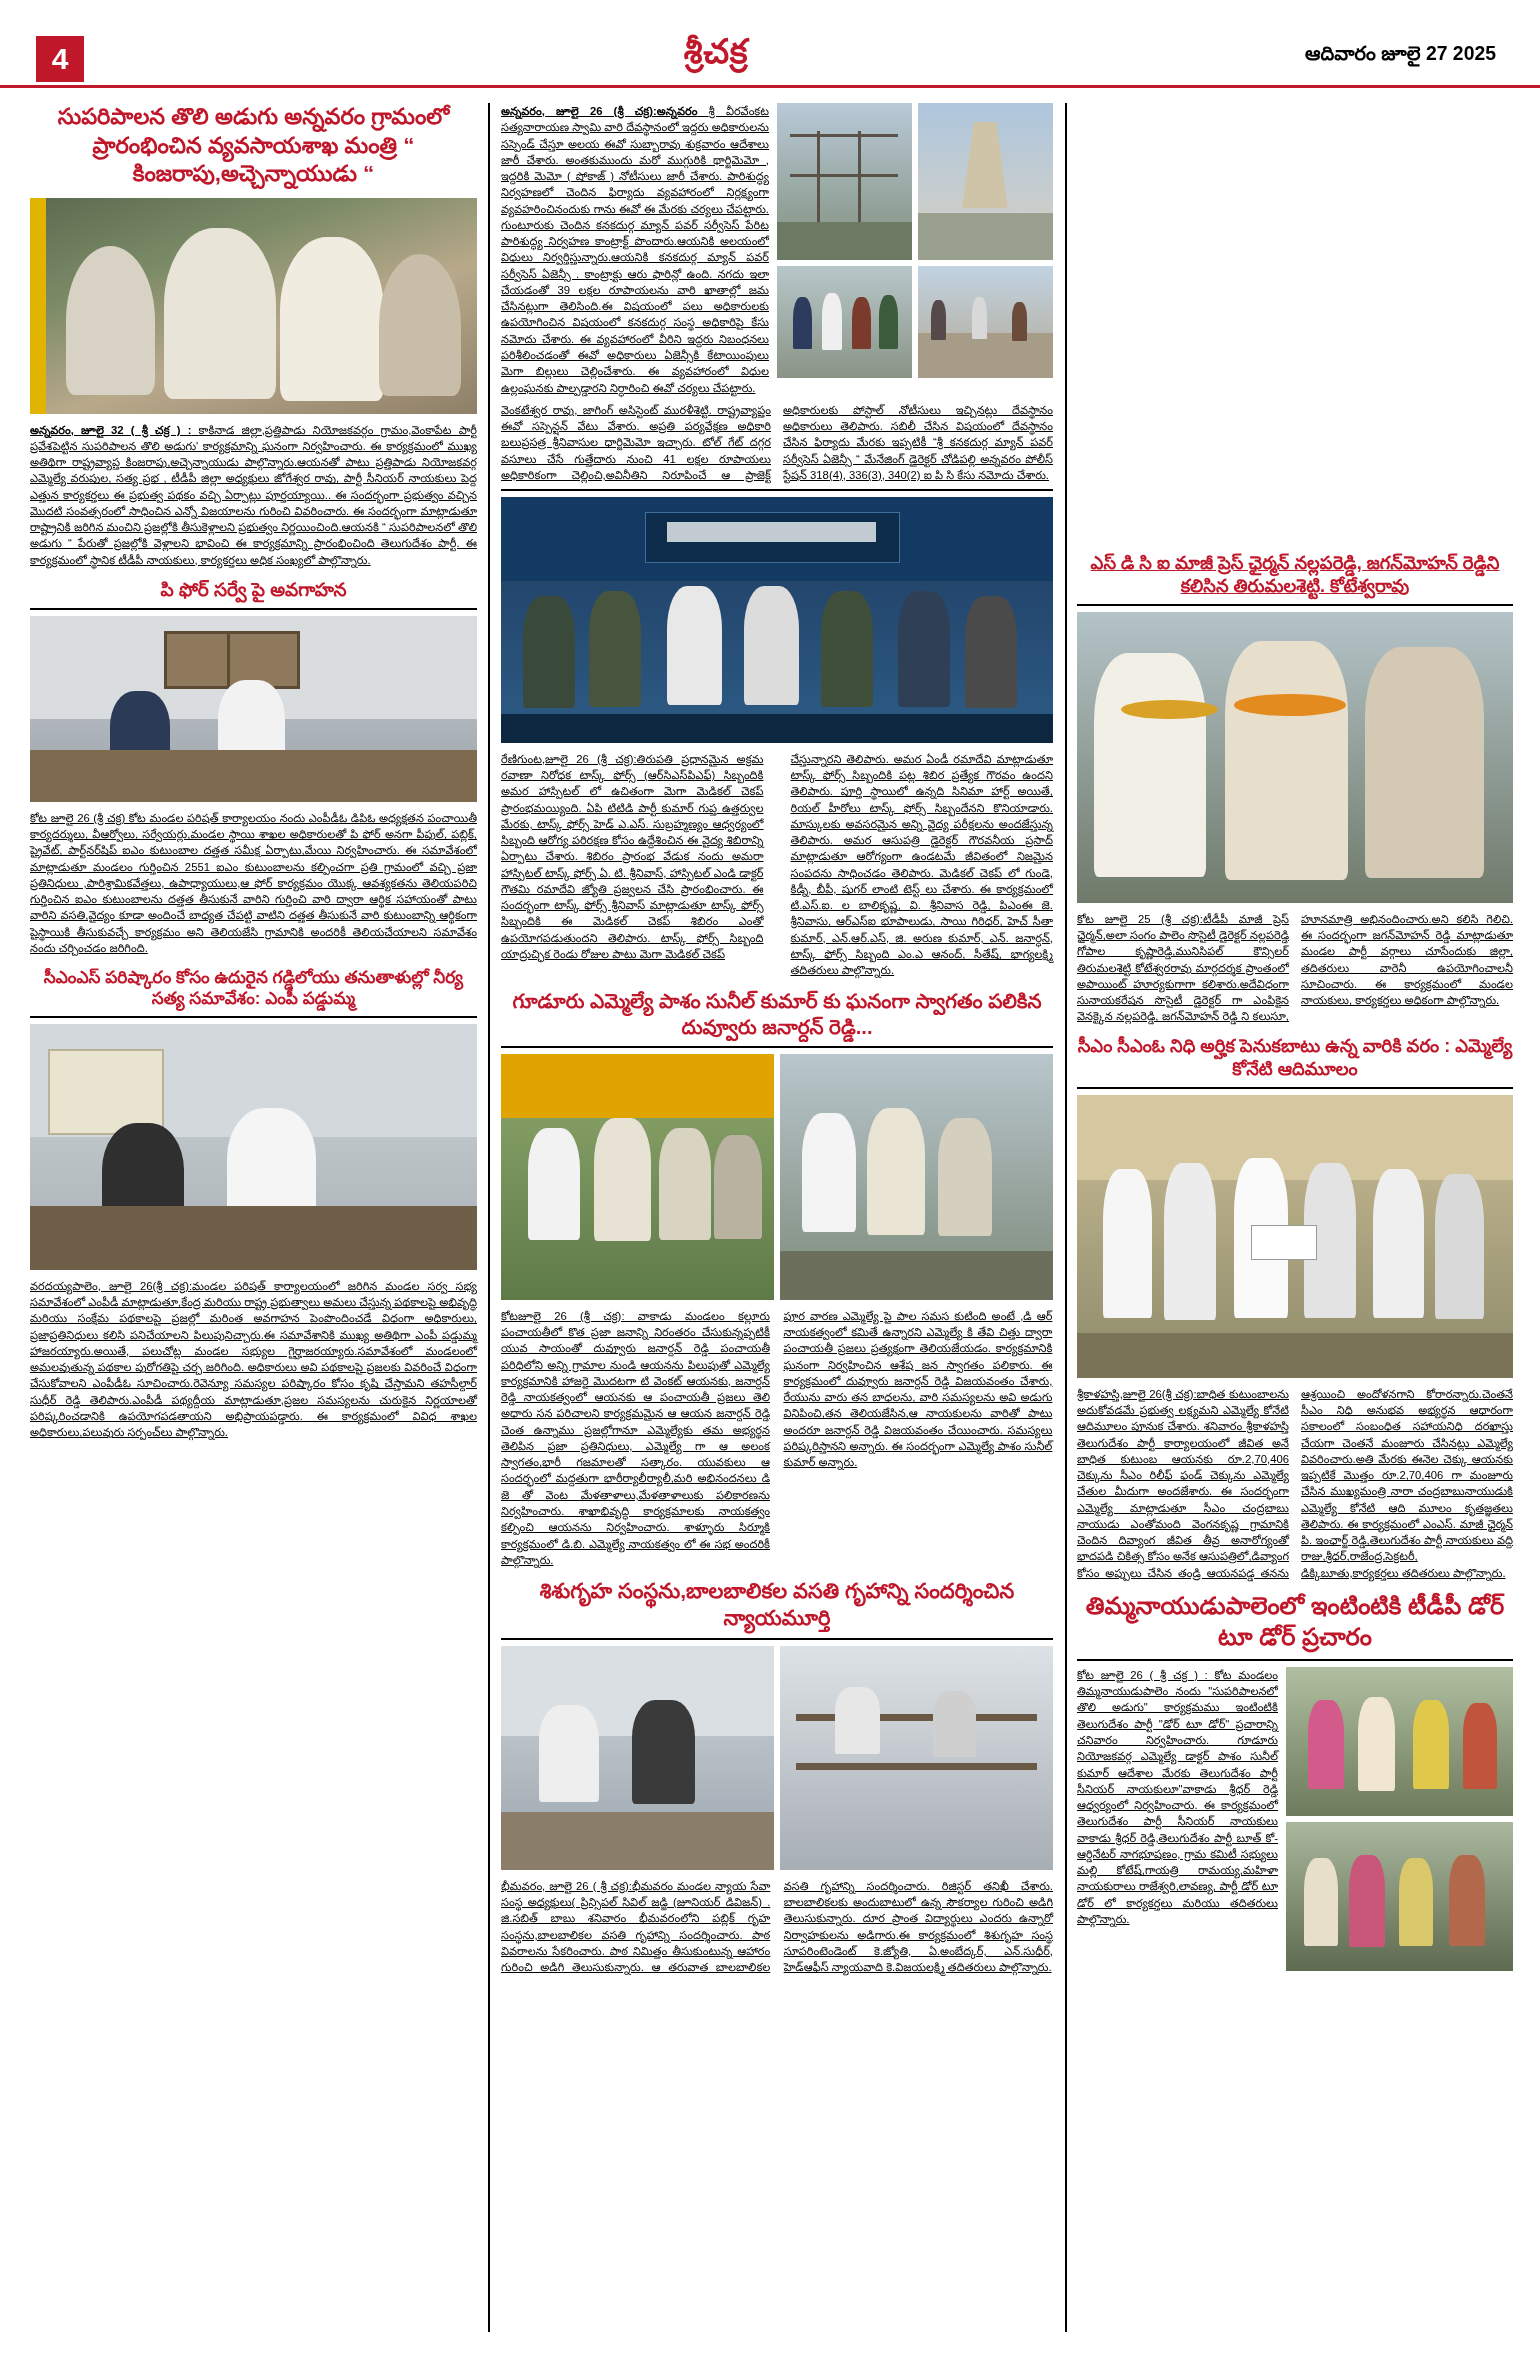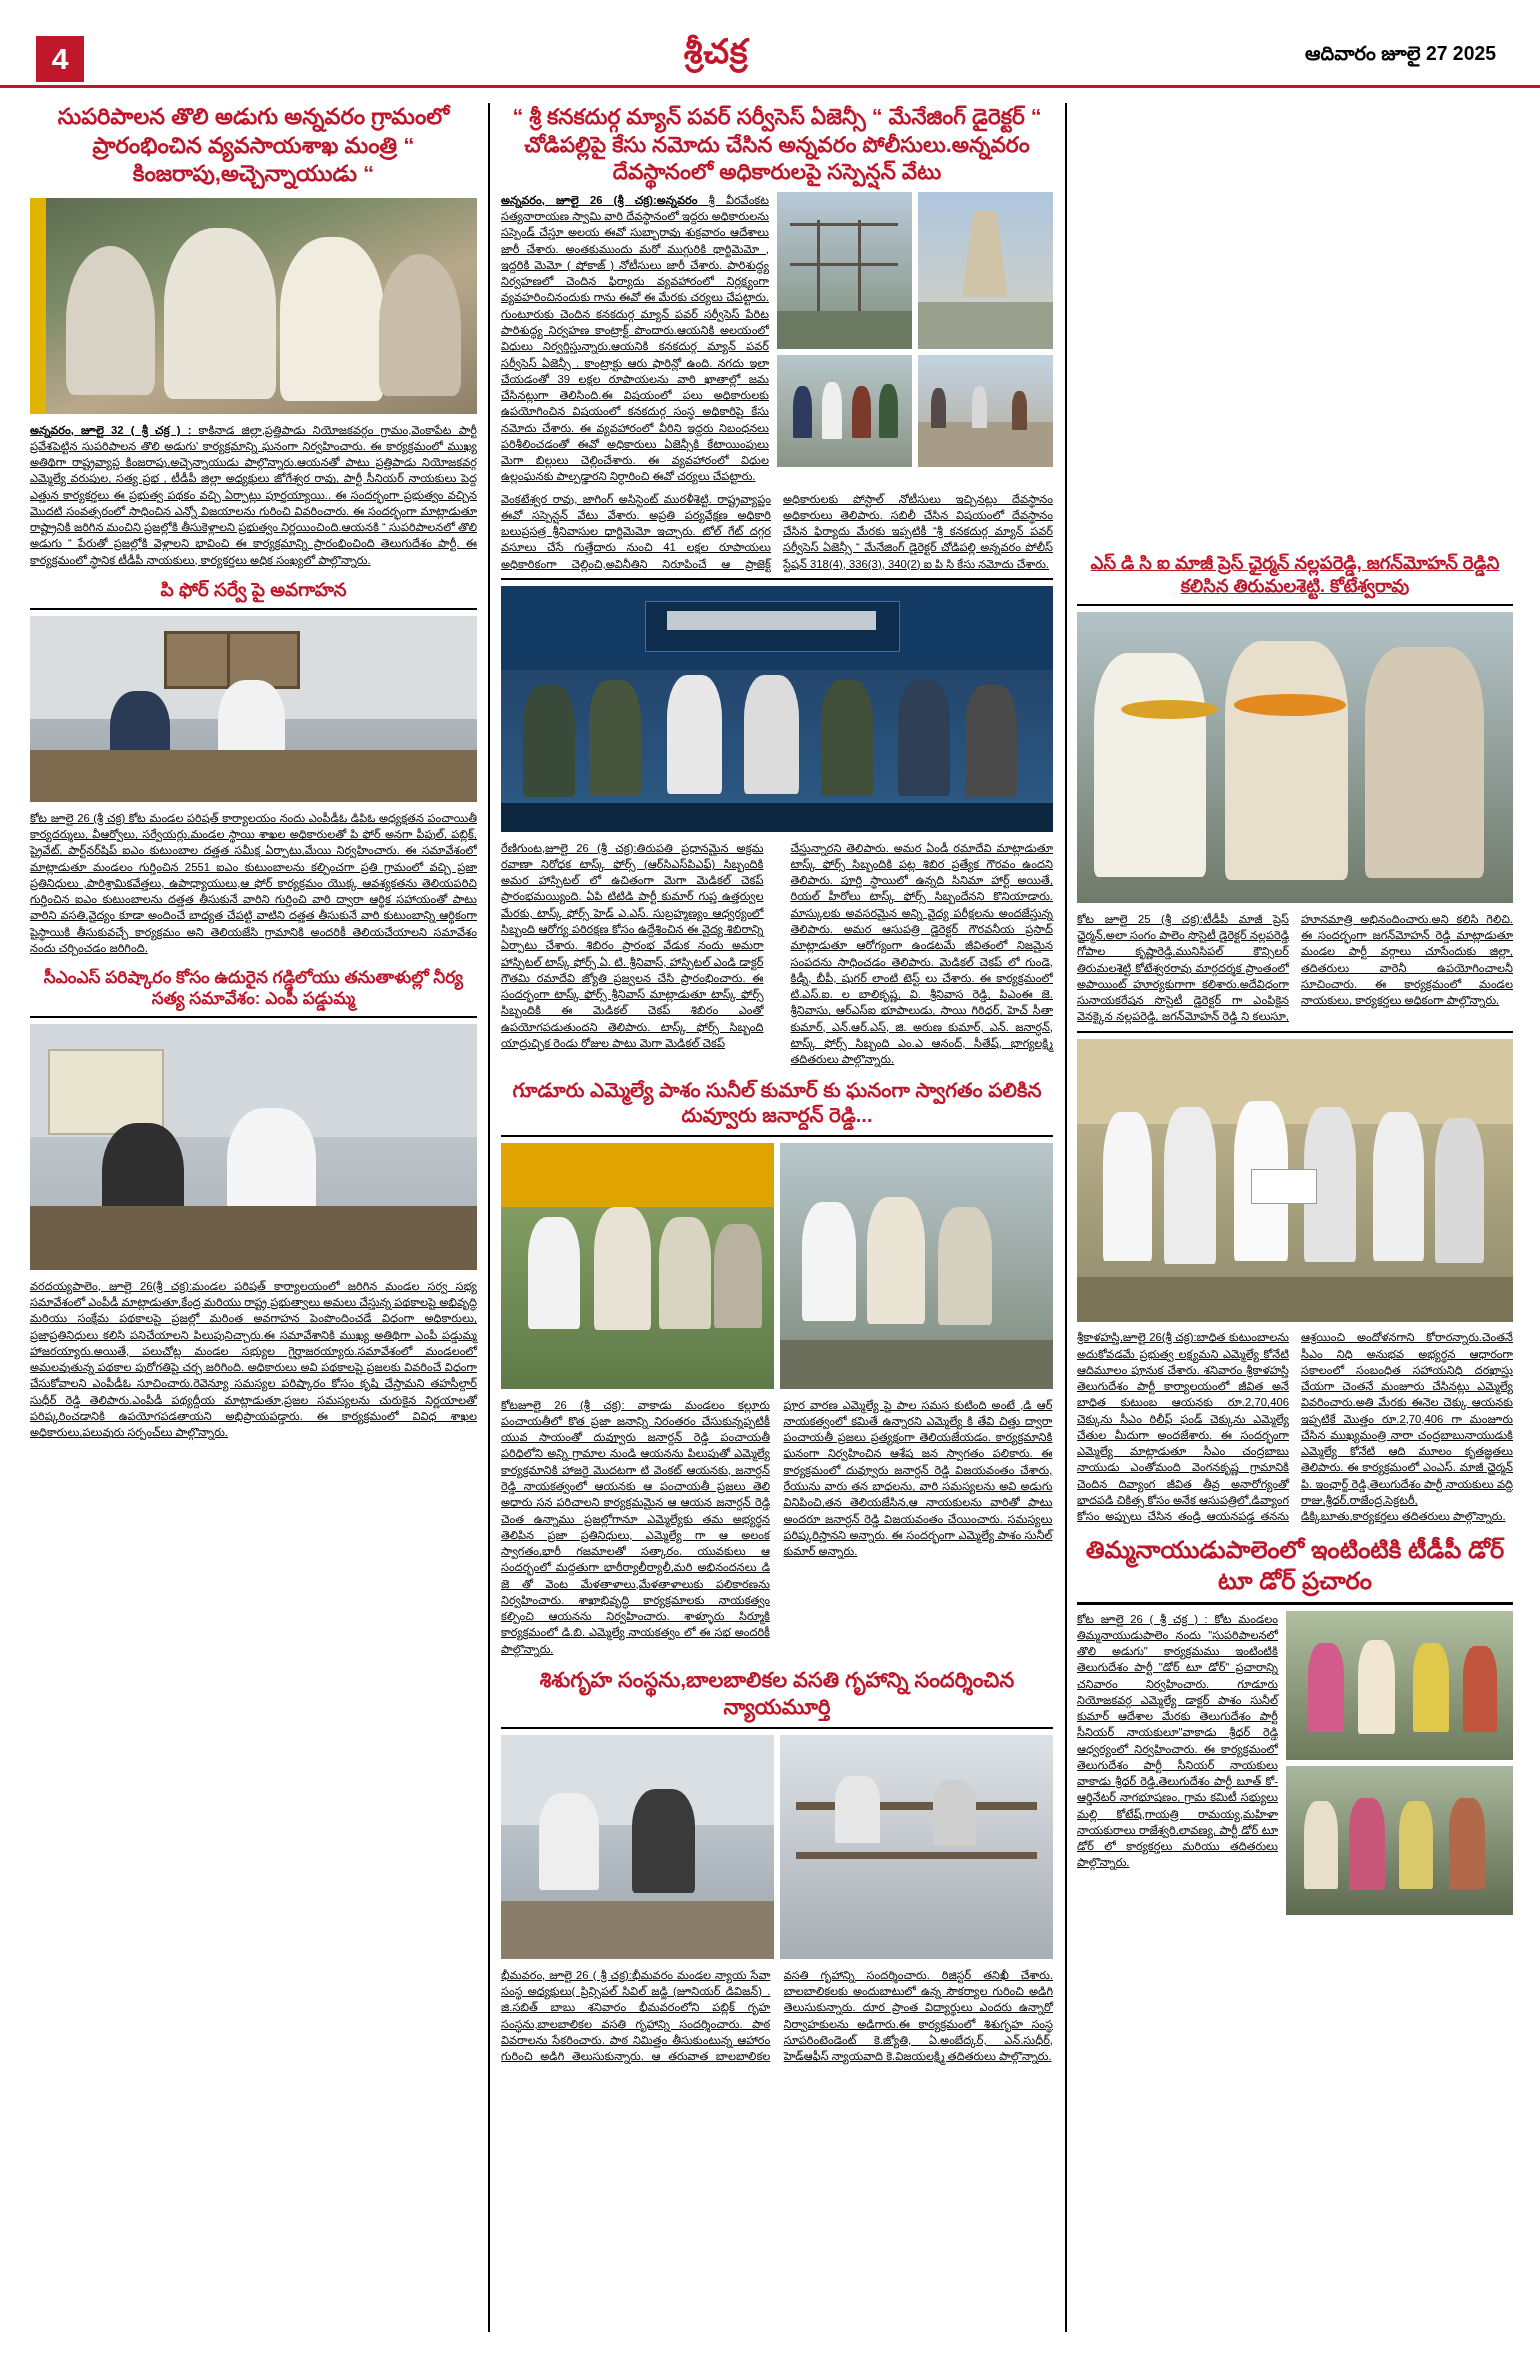--- a/index.html
+++ b/index.html
@@ -99,21 +99,20 @@
       <div style="position:absolute; left:0; bottom:0; width:100%; height:26%; background:#6f5f48;"></div>
     </div>
 
     <div class="body-te" style="margin-top:7.5px;">వరదయ్యపాలెం, జూలై 26(శ్రీ చక్ర):మండల పరిషత్ కార్యాలయంలో జరిగిన మండల సర్వ సభ్య సమావేశంలో ఎంపీడీ మాట్లాడుతూ,కేంద్ర మరియు రాష్ట్ర ప్రభుత్వాలు అమలు చేస్తున్న పథకాలపై అభివృద్ధి మరియు సంక్షేమ పథకాలపై ప్రజల్లో మరింత అవగాహన పెంపొందించడే విధంగా అధికారులు,  ప్రజాప్రతినిధులు కలిసి పనిచేయాలని పిలుపునిచ్చారు.ఈ సమావేశానికి ముఖ్య అతిథిగా ఎంపీ పడ్డుమ్మ హాజరయ్యారు.అయితే, పలుచోట్ల మండల సభ్యుల గైర్హాజరయ్యారు.సమావేశంలో మండలంలో అమలవుతున్న పథకాల పురోగతిపై చర్చ జరిగింది. అధికారులు అవి పథకాలపై ప్రజలకు వివరించే విధంగా చేసుకోవాలని ఎంపీడీఓ సూచించారు.రెవెన్యూ సమస్యల పరిష్కారం కోసం కృషి చేస్తామని తహసీల్దార్ సుధీర్ రెడ్డి తెలిపారు.ఎంపీడీ పథ్యద్దీయ మాట్లాడుతూ,ప్రజల సమస్యలను చురుకైన నిర్ణయాలతో పరిష్కరించడానికి ఉపయోగపడతాయని అభిప్రాయపడ్డారు. ఈ కార్యక్రమంలో వివిధ శాఖల అధికారులు,పలువురు సర్పంచ్‌లు పాల్గొన్నారు.</div>
   </div>
 
   <div class="vline" style="left:488px; top:103px; height:2229px;"></div>
 
   <div class="col" style="left:501px; top:103px; width:552px;">
 
-    <div class="hl red-big" style="font-size:21.6px; padding:0 1.5px 6px 1.5px;">“ శ్రీ కనకదుర్గ మ్యాన్ పవర్ సర్వీసెస్ ఏజెన్సీ “ మేనేజింగ్ డైరెక్టర్ “ చోడిపల్లిపై కేసు నమోదు చేసిన అన్నవరం పోలీసులు.అన్నవరం దేవస్థానంలో అధికారులపై సస్పెన్షన్ వేటు</div>
 
     <div style="display:flex; gap:7.5px;">
       <div style="width:268px;">
         <div class="body-te">
           <span style="font-weight:bold;">అన్నవరం,  జూలై 26 (శ్రీ చక్ర):అన్నవరం</span>
           <span>శ్రీ వీరవేంకట సత్యనారాయణ స్వామి వారి దేవస్థానంలో ఇద్దరు అధికారులను సస్పెండ్ చేస్తూ అలయ ఈవో సుబ్బారావు శుక్రవారం ఆదేశాలు జారీ చేశారు. అంతకుముందు మరో ముగ్గురికి థార్జిమెమో , ఇద్దరికి మెమో ( షోకాజ్ ) నోటీసులు జారీ చేశారు. పారిశుద్ధ్య నిర్వహణలో చెందిన ఫిర్యాదు వ్యవహారంలో నిర్లక్ష్యంగా వ్యవహరించినందుకు గాను ఈవో ఈ మేరకు చర్యలు చేపట్టారు. గుంటూరుకు చెందిన కనకదుర్గ మ్యాన్ పవర్ సర్వీసెస్ పేరిట పారిశుద్ధ్య నిర్వహణ కాంట్రాక్ట్ పొందారు.ఆయనికి అలయంలో విధులు నిర్వర్తిస్తున్నారు.ఆయనికి కనకదుర్గ మ్యాన్ పవర్ సర్వీసెస్ ఏజెన్సీ . కాంట్రాక్టు ఆరు ఫారిన్లో ఉంది. నగదు ఇలా చేయడంతో 39 లక్షల రూపాయలను వారి ఖాతాల్లో జమ చేసినట్లుగా తెలిసింది.ఈ విషయంలో పలు అధికారులకు ఉపయోగించిన విషయంలో కనకదుర్గ సంస్థ అధికారిపై కేసు నమోదు చేశారు. ఈ వ్యవహారంలో వీరిని ఇద్దరు నిబంధనలు పరిశీలించడంతో ఈవో అధికారులు ఏజెన్సీకి కేటాయింపులు మెగా బిల్లులు చెల్లించేశారు. ఈ వ్యవహారంలో విధుల ఉల్లంఘనకు పాల్పడ్డారని నిర్ధారించి ఈవో చర్యలు చేపట్టారు.</span>
         </div>
       </div>
       <div style="width:276px;">
         <div style="display:flex; gap:6px;">
@@ -234,20 +233,21 @@
       <div style="position:absolute; inset:0; background:linear-gradient(#b4c3c8,#6f7a6a);"></div>
       <div style="position:absolute; left:4%; top:14%; width:112px; height:224px; background:#f1efe6; border-radius:30% 30% 4% 4%;"></div>
       <div style="position:absolute; left:34%; top:10%; width:123px; height:239px; background:#e7dfcc; border-radius:30% 30% 4% 4%;"></div>
       <div style="position:absolute; left:66%; top:12%; width:119px; height:231px; background:#d3c9b5; border-radius:30% 30% 4% 4%;"></div>
       <div style="position:absolute; left:36%; top:28%; width:112px; height:22.4px; background:#e38b1f; border-radius:50%;"></div>
       <div style="position:absolute; left:10%; top:30%; width:97px; height:19.4px; background:#d9a227; border-radius:50%;"></div>
     </div>
 
     <div class="body-te" style="margin-top:7.5px; columns:2; column-gap:12px;">కోట జూలై 25 (శ్రీ చక్ర):టీడీపీ మాజీ ప్రెస్ ఛైర్మన్,అలా సంగం పాలెం సొసైటీ డైరెక్టర్ నల్లపరెడ్డి గోపాల కృష్ణారెడ్డి,మునిసిపల్ కౌన్సిలర్ తిరుమలశెట్టి కోటేశ్వరరావు మార్గదర్శక ప్రాంతంలో అపాయింట్ హూర్యకుగాగా కలిశారు.అదేవిధంగా సునాయకరేషన సొసైటీ డైరెక్టర్ గా ఎంపికైన వెనక్కైన నల్లపరెడ్డి, జగన్‌మోహన్ రెడ్డి ని కలుసూ, హూనమాత్రి అభినందించారు.అని కలిసి గెలిచి. ఈ సందర్భంగా జగన్‌మోహన్ రెడ్డి మాట్లాడుతూ మండల పార్టీ వర్గాలు చూసేందుకు జిల్లా, తదితరులు వారెనీ ఉపయోగించాలనీ సూచించారు. ఈ కార్యక్రమంలో మండల నాయకులు, కార్యకర్తలు అధికంగా పాల్గొన్నారు.</div>
 
+    <div class="hl" style="font-size:18px; margin-top:10.4px;">సీఎం సీఎంఓ నిధి అర్హిక పెనుకబాటు ఉన్న వారికి వరం : ఎమ్మెల్యే కోనేటి ఆదిమూలం</div>
     <div class="rule-h" style="margin:6px 0;"></div>
 
     <div class="photo" style="width:436px; height:283px;">
       <div style="position:absolute; inset:0; background:linear-gradient(#cbbd96,#8d8a6a);"></div>
       <div style="position:absolute; left:0; top:0; width:100%; height:30%; background:#d5c79f;"></div>
       <div style="position:absolute; left:6%; top:26%; width:49px; height:149px; background:#f6f6f6; border-radius:34% 34% 4% 4%;"></div>
       <div style="position:absolute; left:20%; top:24%; width:52px; height:157px; background:#ececec; border-radius:34% 34% 4% 4%;"></div>
       <div style="position:absolute; left:36%; top:22%; width:54px; height:160px; background:#fafafa; border-radius:34% 34% 4% 4%;"></div>
       <div style="position:absolute; left:52%; top:24%; width:52px; height:155px; background:#e3e3e3; border-radius:34% 34% 4% 4%;"></div>
       <div style="position:absolute; left:68%; top:26%; width:51px; height:149px; background:#efefef; border-radius:34% 34% 4% 4%;"></div>

